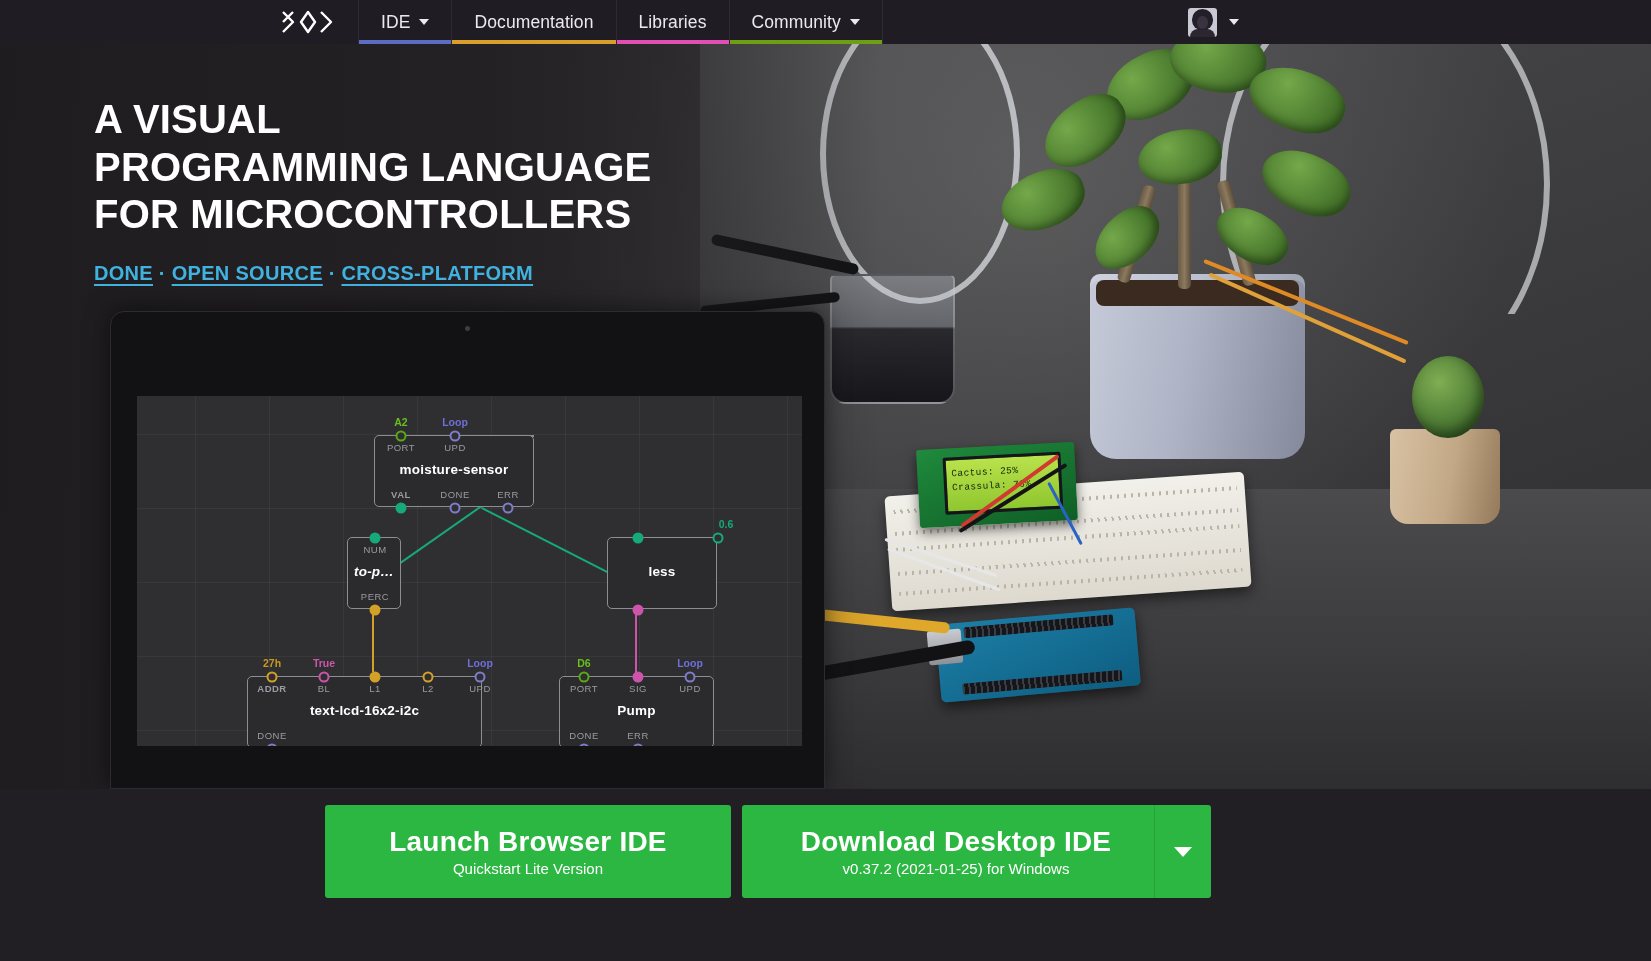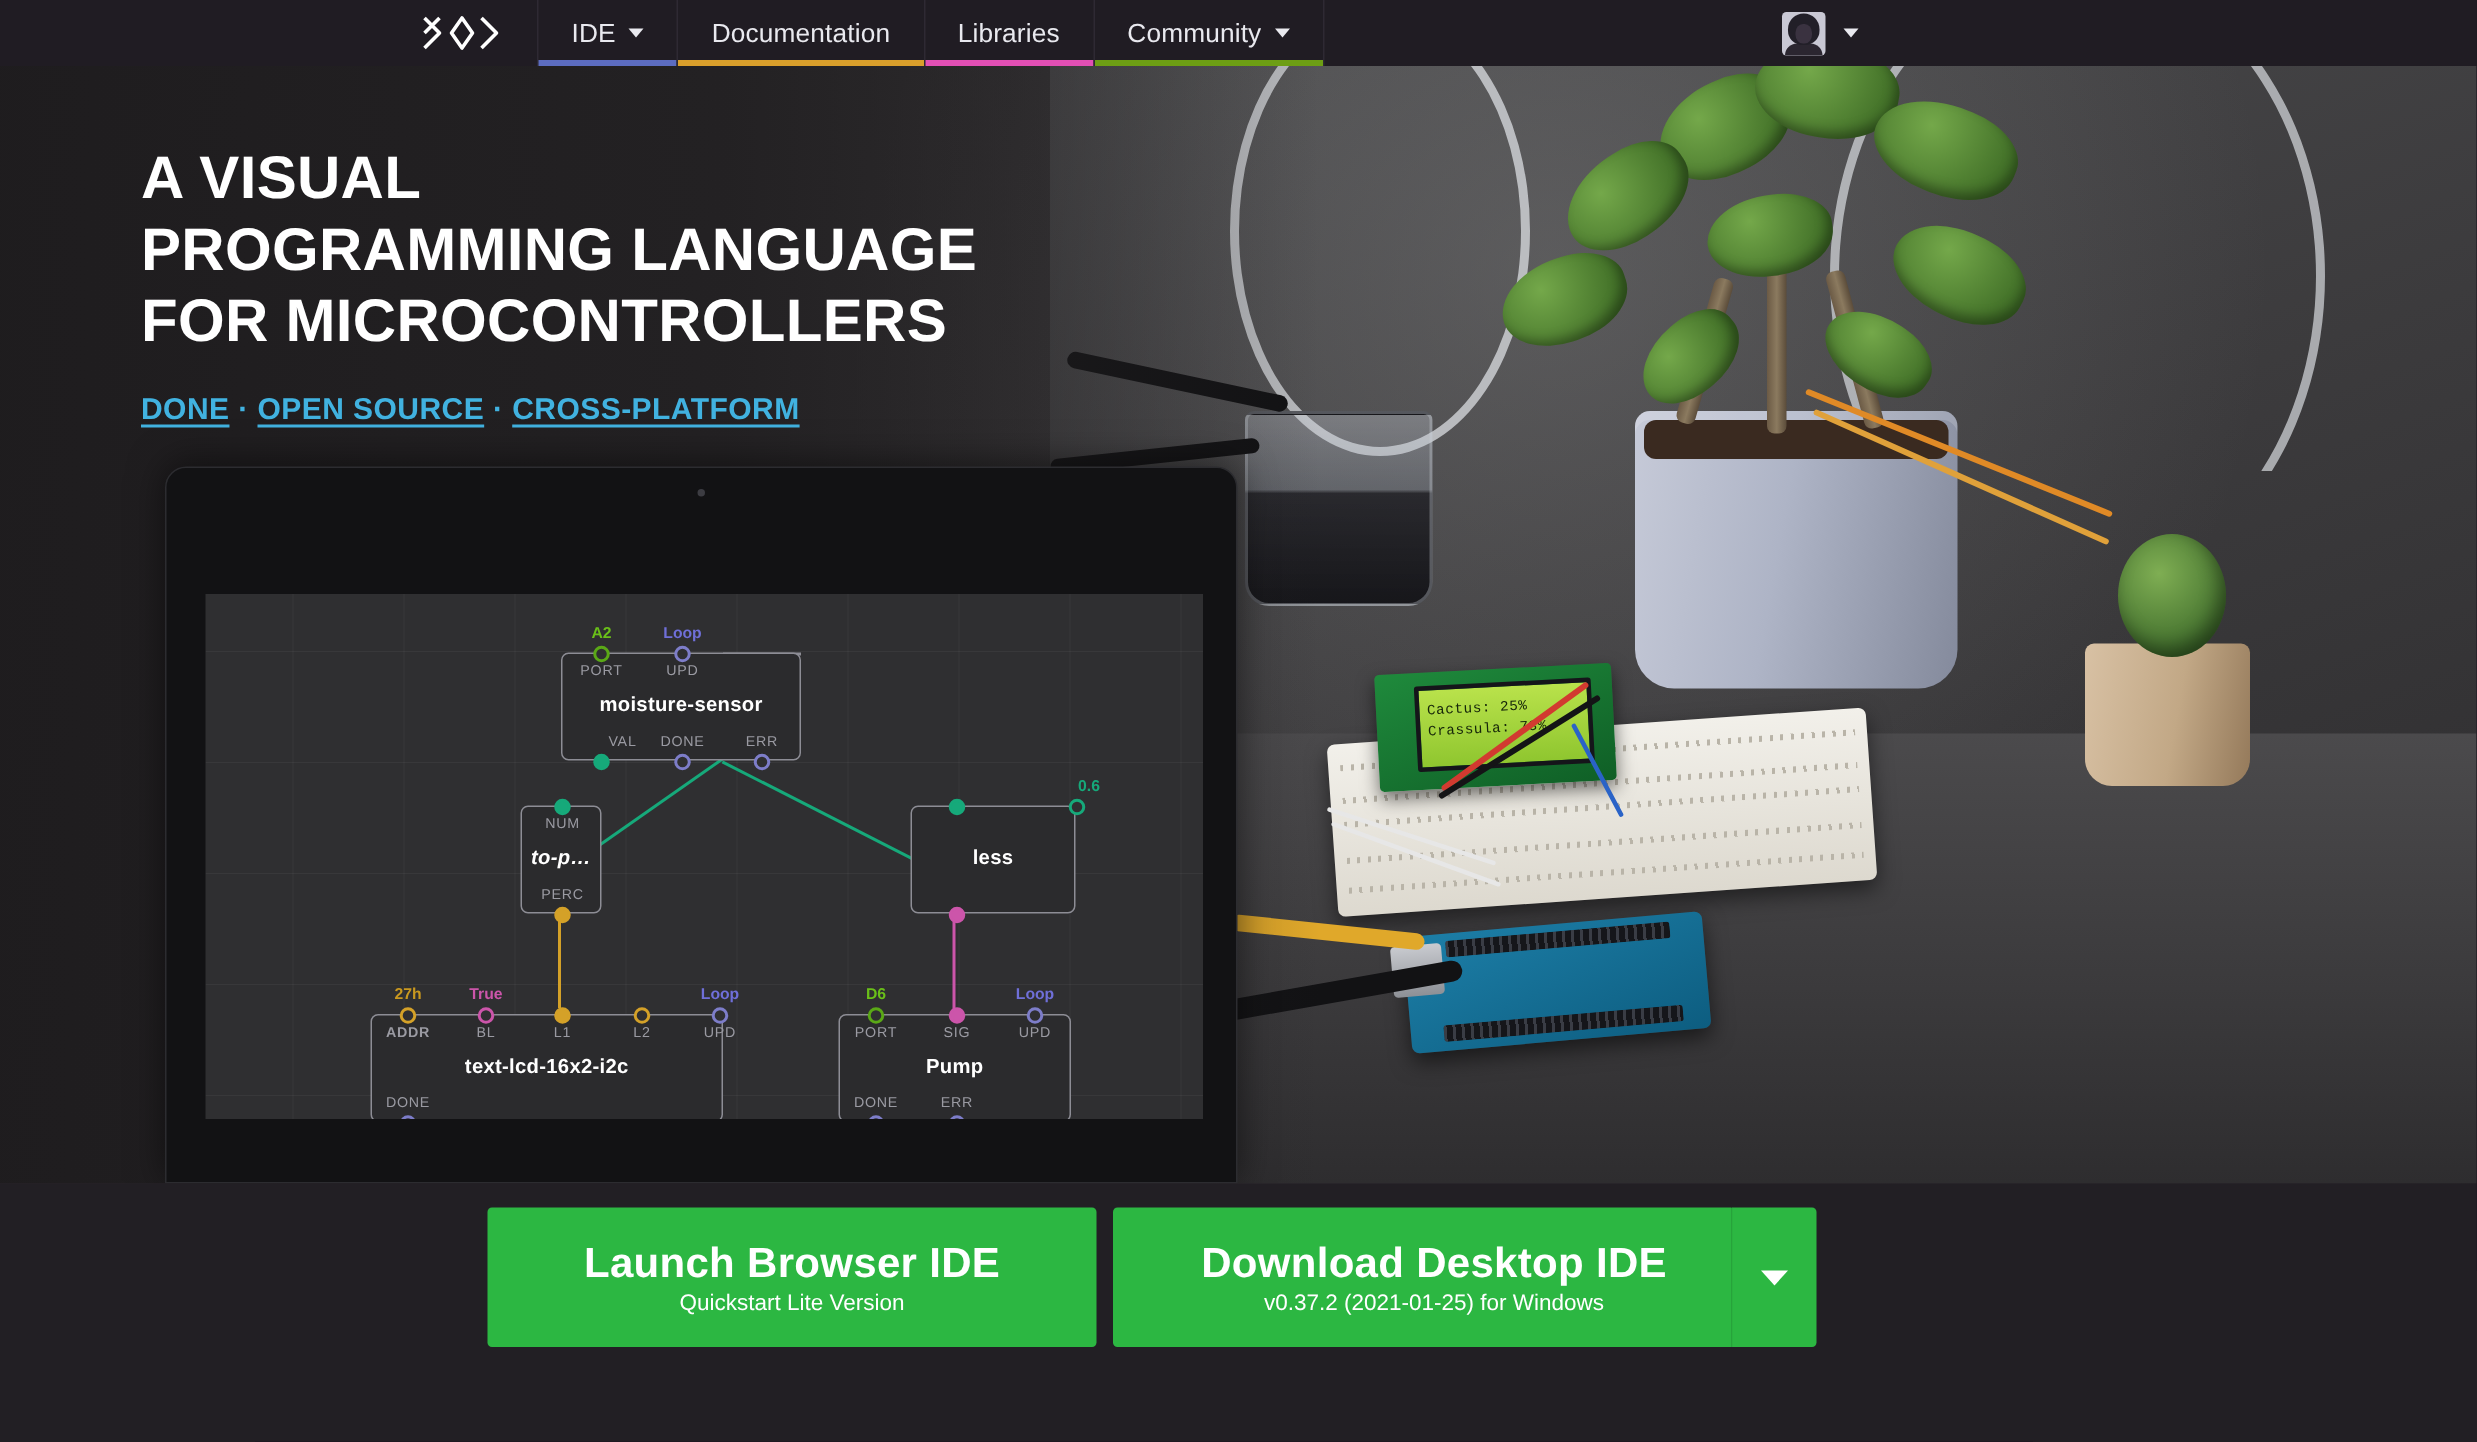--- a/index.html
+++ b/index.html
@@ -419,21 +419,21 @@
       <div class="link byte" style="left:237px;top:213px;width:63px;transform:rotate(90deg);"></div>
       <div class="link bool" style="left:500px;top:218px;width:64px;transform:rotate(90deg);"></div>
       <div class="link grey" style="left:500px;top:143px;width:50px;"></div>
       <div class="link grey" style="left:134px;top:280px;width:211px;"></div>
       <div class="link grey" style="left:446px;top:280px;width:105px;"></div>
 
       <div class="node" style="left:237px;top:39px;width:160px;height:72px;">
         <div class="title" style="top:26px;">moisture-sensor</div>
         <div class="pinlbl" style="left:26px;top:6px;">PORT</div>
         <div class="pinlbl" style="left:80px;top:6px;">UPD</div>
-        <div class="pinlbl" style="left:40px;top:53px;">VAL</div>
+        <div class="pinlbl" style="left:26px;top:53px;font-weight:bold;">VAL</div>
         <div class="pinlbl" style="left:80px;top:53px;">DONE</div>
         <div class="pinlbl" style="left:133px;top:53px;">ERR</div>
         <div class="pin port" style="left:26px;top:0;"></div>
         <div class="pin pulse" style="left:80px;top:0;"></div>
         <div class="pin num" style="left:26px;top:72px;"></div>
         <div class="pin pulse" style="left:80px;top:72px;"></div>
         <div class="pin pulse" style="left:133px;top:72px;"></div>
         <div class="tag port" style="left:26px;top:-20px;">A2</div>
         <div class="tag loop" style="left:80px;top:-20px;">Loop</div>
       </div>

